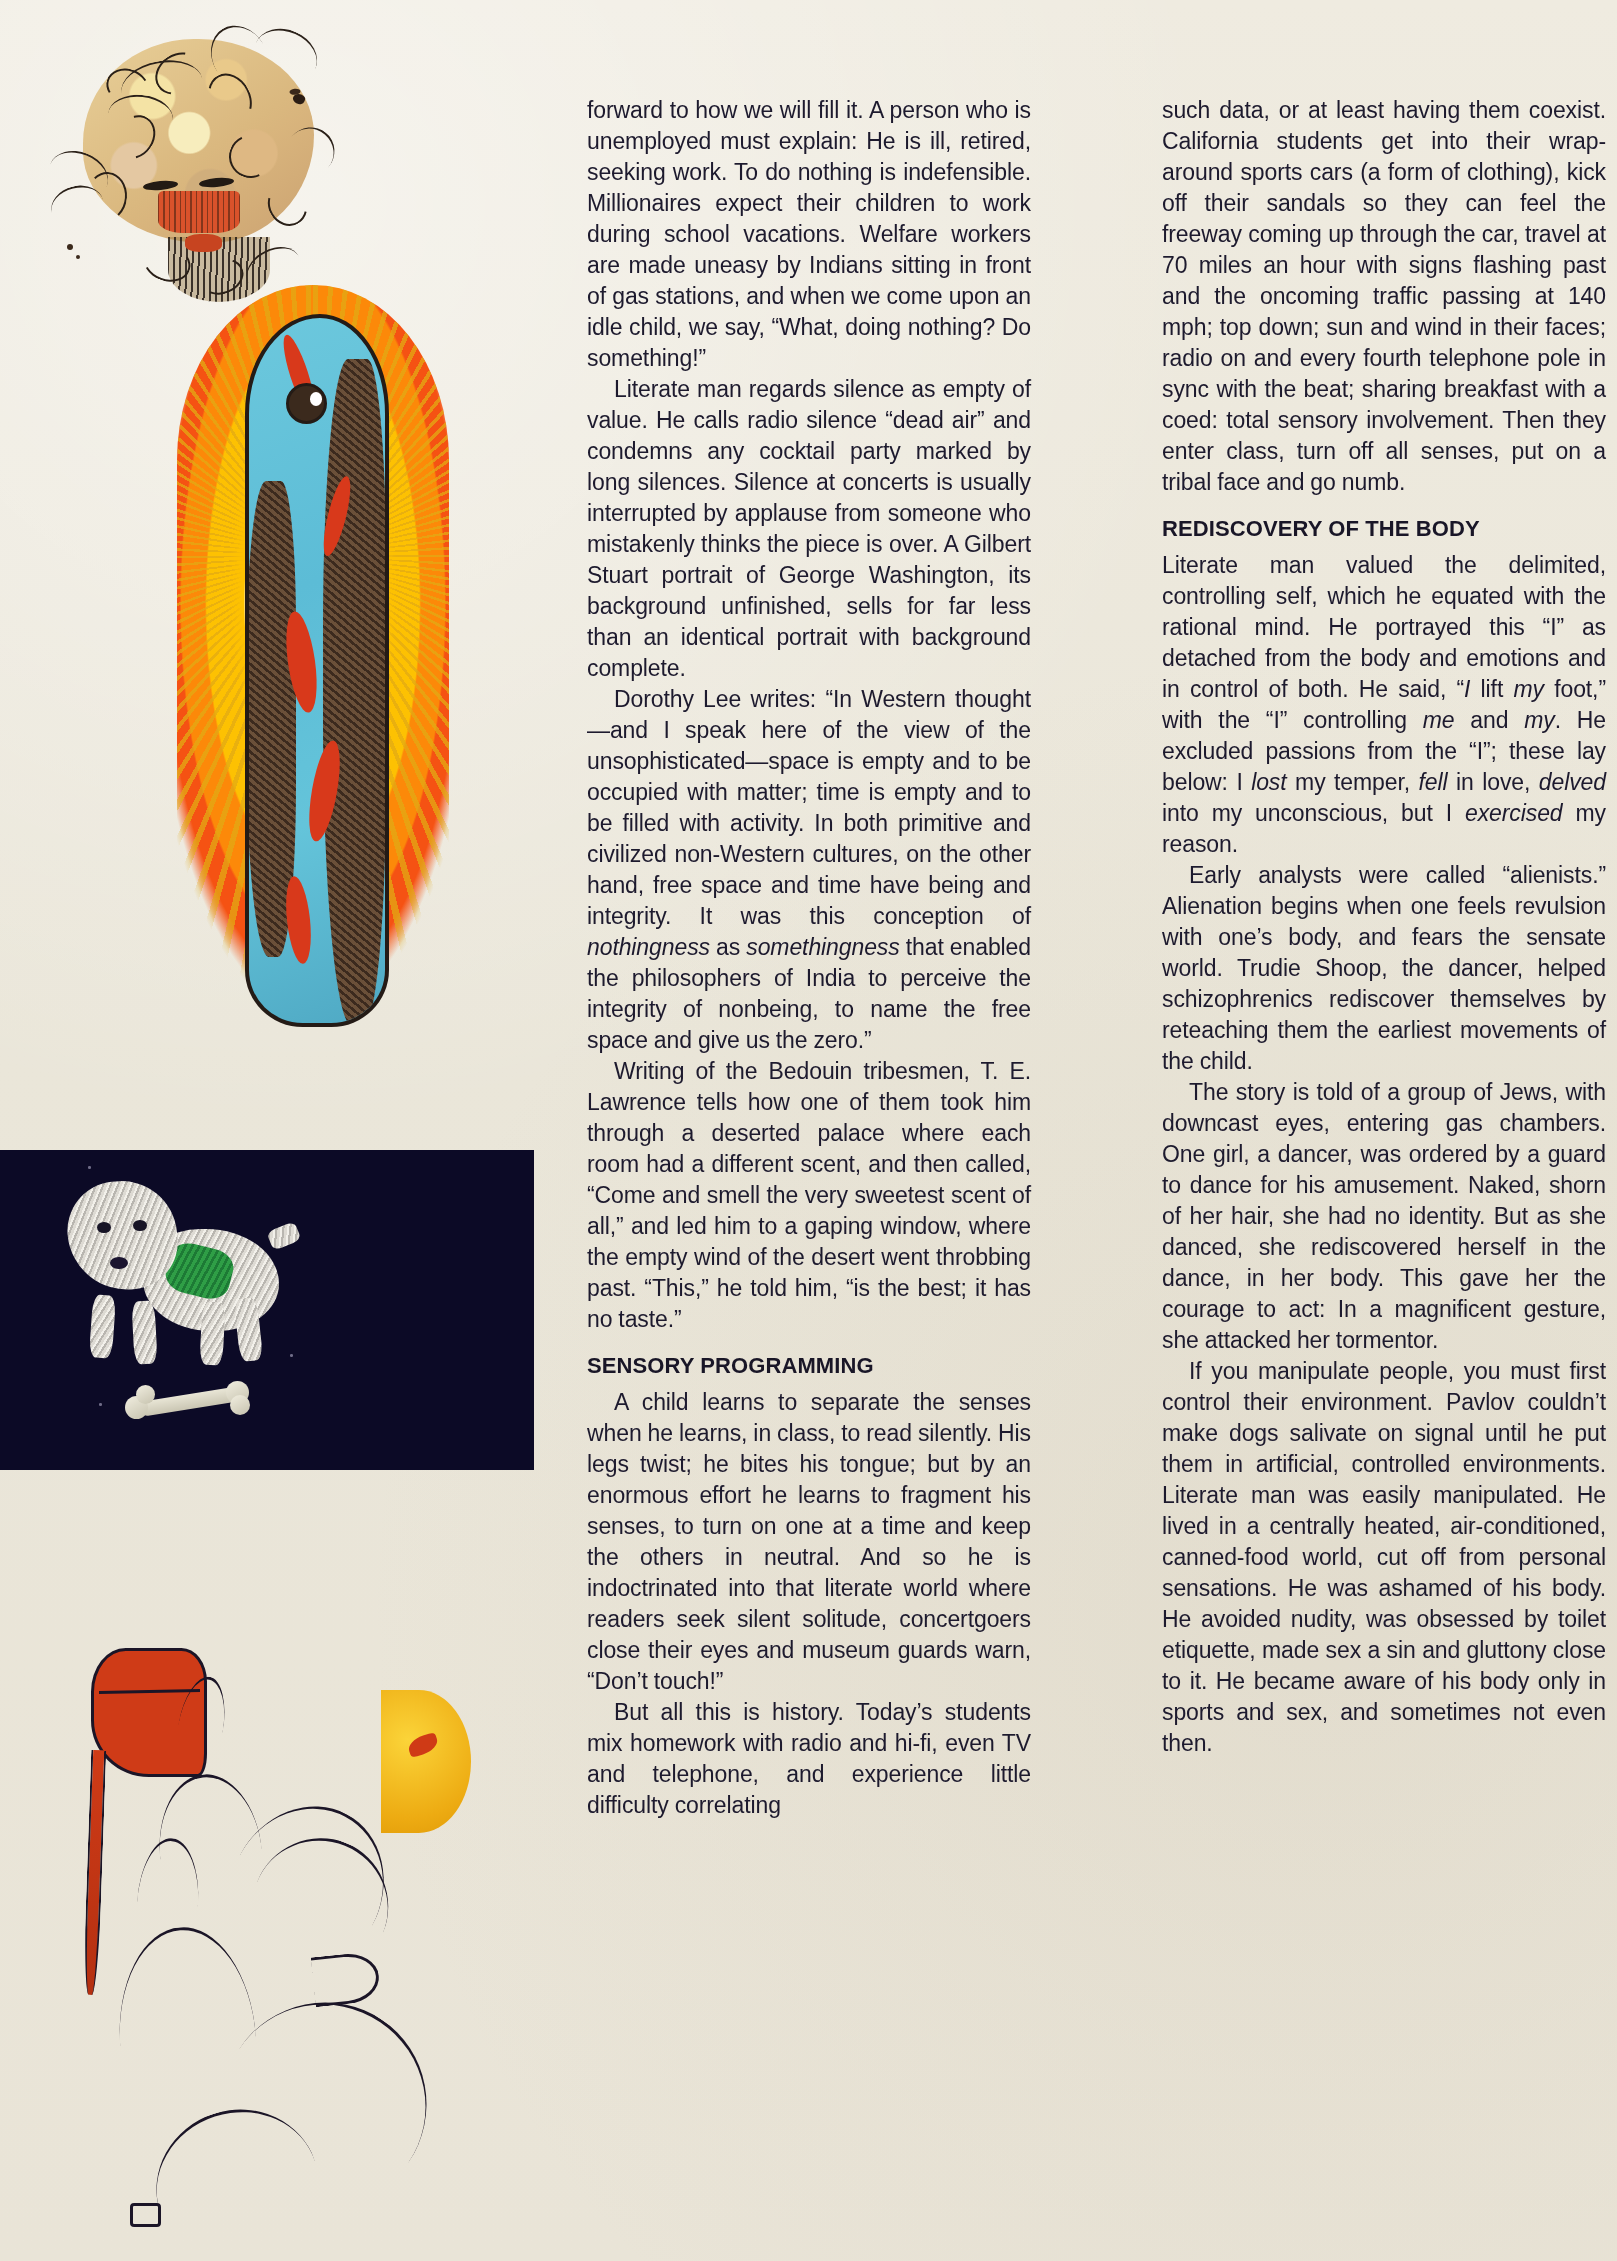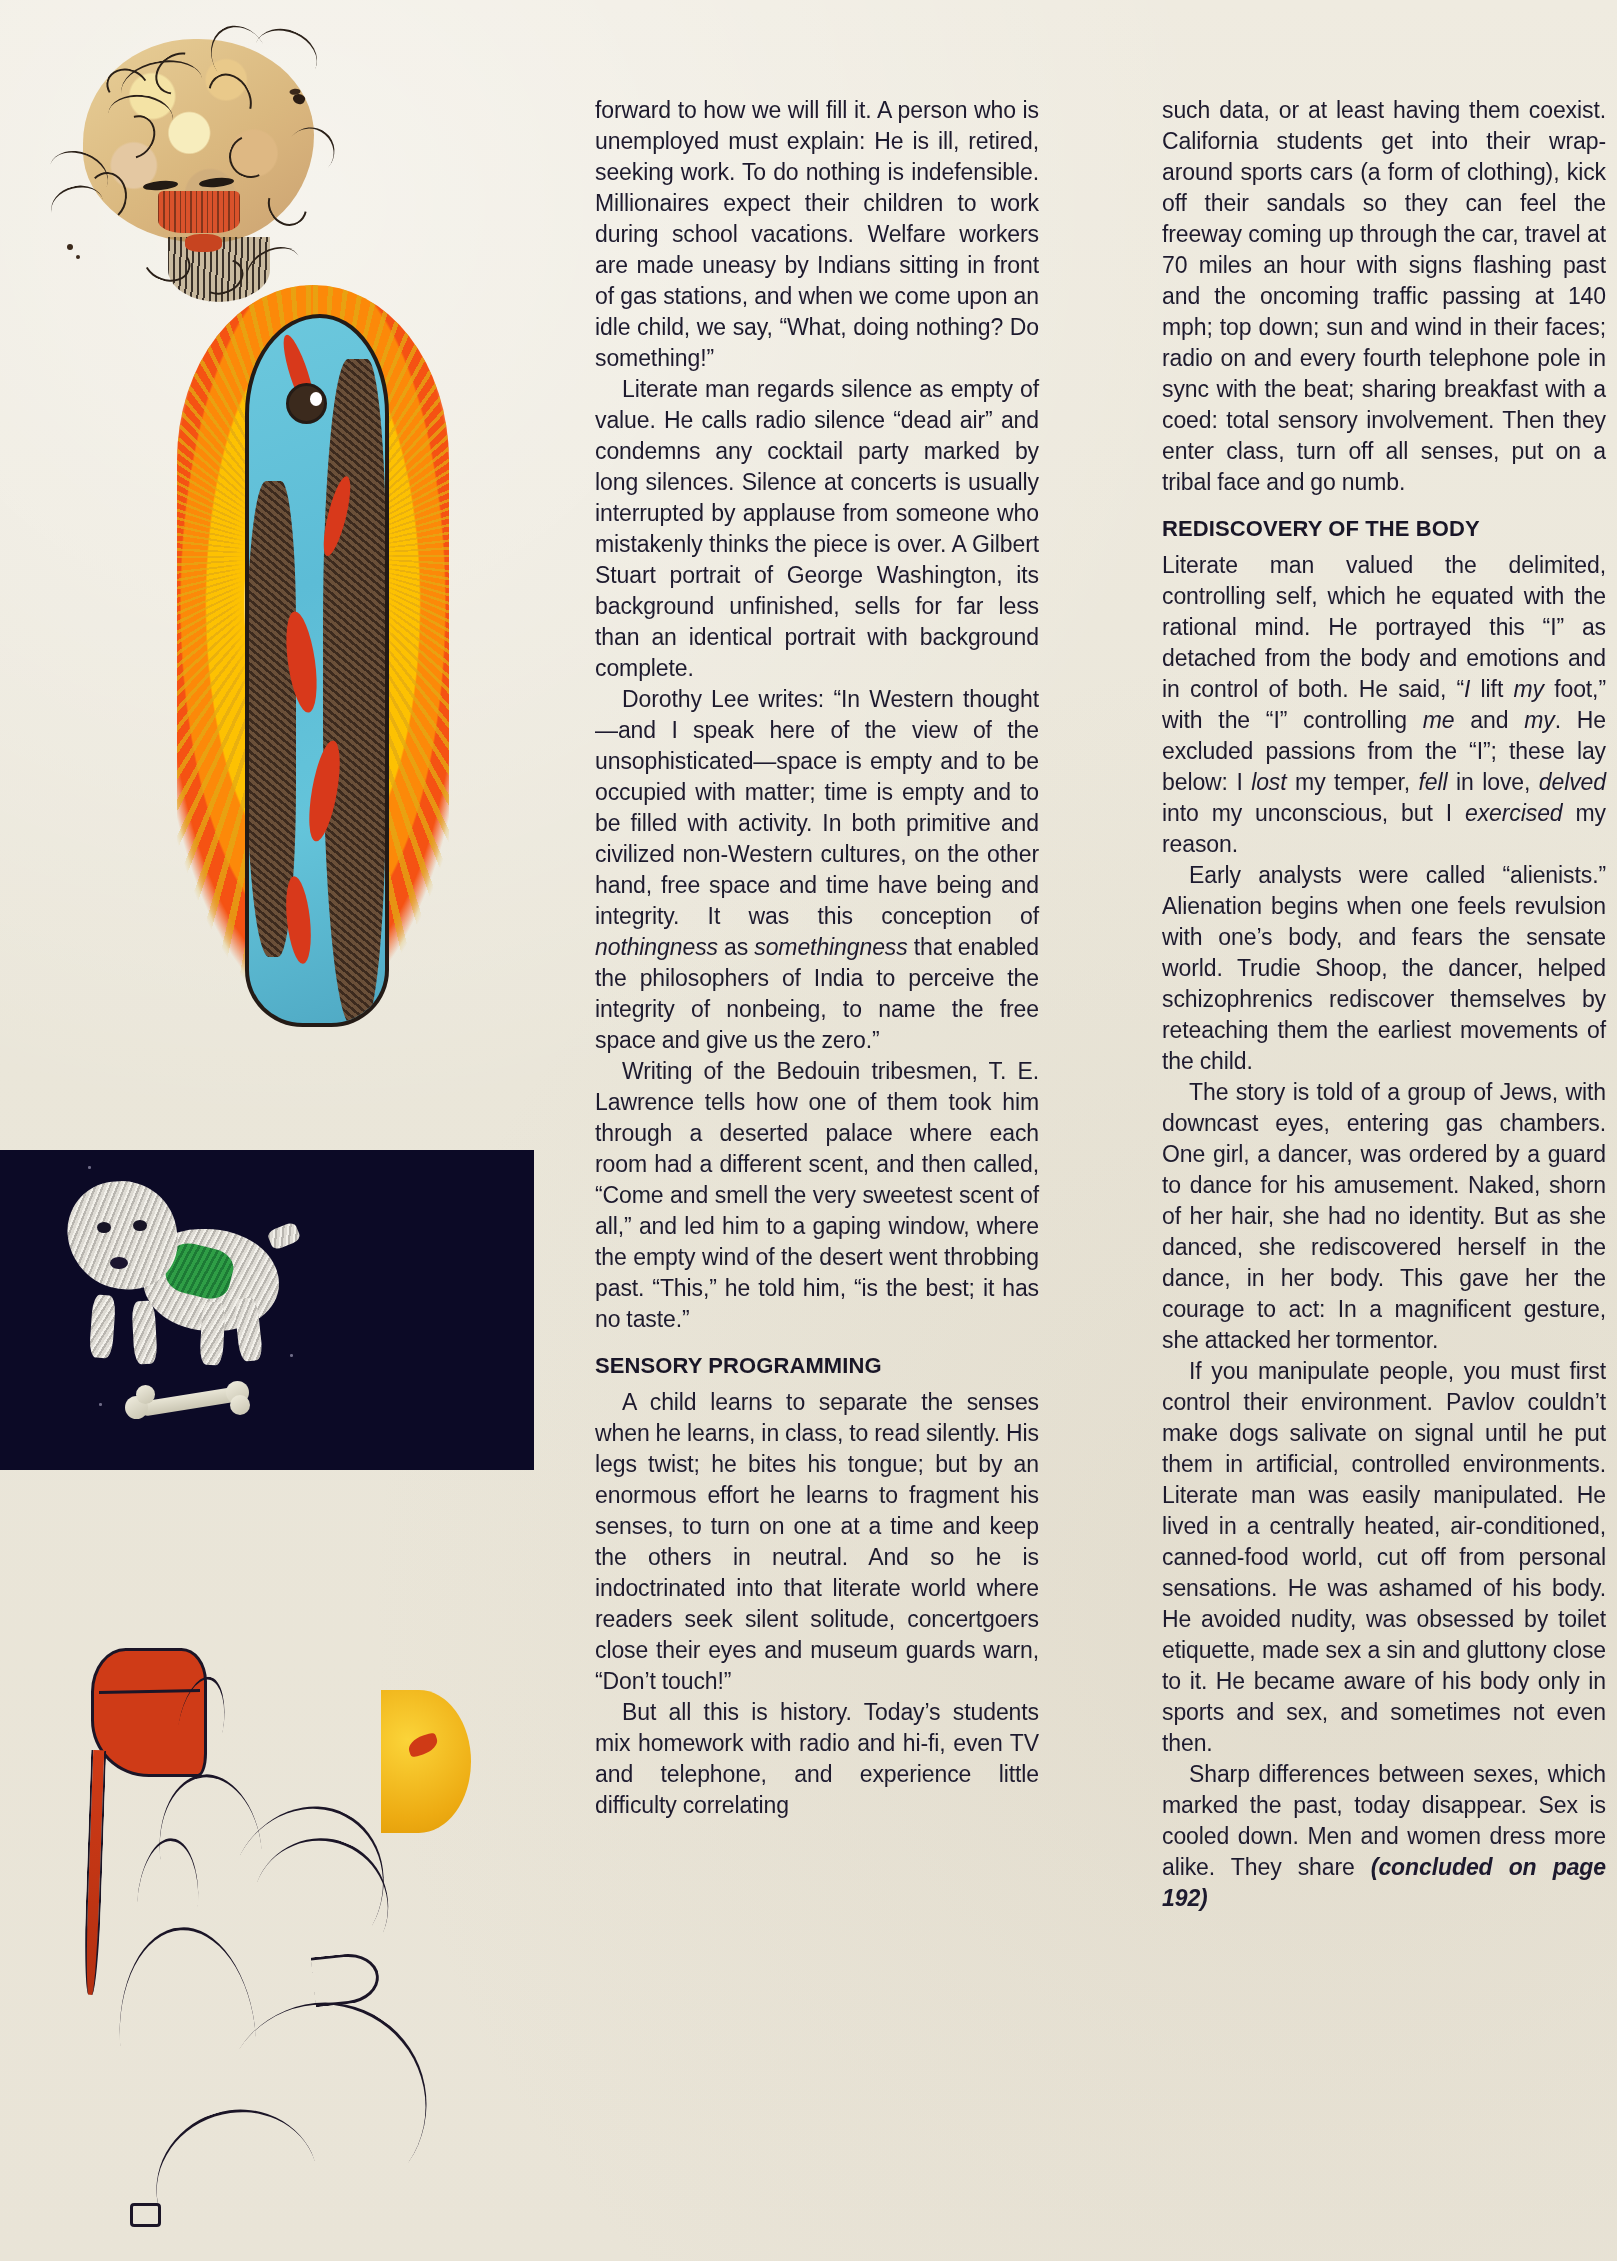--- a/index.html
+++ b/index.html
@@ -130,21 +130,21 @@
   .outline{position:absolute;border:3.4px solid #1b1527;background:transparent;}
   .limb{position:absolute;border-top:3.4px solid #1b1527;border-radius:50%;
     border-left-color:transparent;border-right-color:transparent;border-bottom-color:transparent;}
   .trumpet{position:absolute;left:286px;top:320px;width:63px;height:44px;
     border:3.4px solid #1b1527;border-radius:0 50% 50% 0 / 0 50% 50% 0;
     border-left:none;background:transparent;transform:rotate(-6deg);}
 
   
   .text-area{position:absolute;left:587px;top:95px;width:999px;height:2069px;}
   .col{position:absolute;top:0;width:444px;}
-  .col-1{left:8px;}
+  .col-1{left:0;}
   .col-2{left:541px;margin-left:34px;}
   p{
     margin:0;
     font-size:23px;
     line-height:31px;
     color:#1d1a2e;
     text-align:justify;
     -webkit-hyphens:none;hyphens:none;
     letter-spacing:-0.1px;
     font-stretch:condensed;
@@ -277,18 +277,17 @@
       <p class="indent">But all this is history. Today’s students mix homework with radio and hi-fi, even TV and telephone, and experience little difficulty correlating</p>
     </div>
 
     <div class="col col-2">
       <p>such data, or at least having them coexist. California students get into their wrap-around sports cars (a form of clothing), kick off their sandals so they can feel the freeway coming up through the car, travel at 70 miles an hour with signs flashing past and the oncoming traffic passing at 140 mph; top down; sun and wind in their faces; radio on and every fourth telephone pole in sync with the beat; sharing breakfast with a coed: total sensory involvement. Then they enter class, turn off all senses, put on a tribal face and go numb.</p>
       <h2>REDISCOVERY OF THE BODY</h2>
       <p><span>Literate man valued the delimited, controlling self, which he equated with the rational mind. He portrayed this “I” as detached from the body and emotions and in control of both. He said, “</span><em>I</em><span> lift </span><em>my</em><span> foot,” with the “I” controlling </span><em>me</em><span> and </span><em>my</em><span>. He excluded passions from the “I”; these lay below: I </span><em>lost</em><span> my temper, </span><em>fell</em><span> in love, </span><em>delved</em><span> into my unconscious, but I </span><em>exercised</em><span> my reason.</span></p>
       <p class="indent">Early analysts were called “alienists.” Alienation begins when one feels revulsion with one’s body, and fears the sensate world. Trudie Shoop, the dancer, helped schizophrenics rediscover themselves by reteaching them the earliest movements of the child.</p>
       <p class="indent">The story is told of a group of Jews, with downcast eyes, entering gas chambers. One girl, a dancer, was ordered by a guard to dance for his amusement. Naked, shorn of her hair, she had no identity. But as she danced, she rediscovered herself in the dance, in her body. This gave her the courage to act: In a magnificent gesture, she attacked her tormentor.</p>
       <p class="indent">If you manipulate people, you must first control their environment. Pavlov couldn’t make dogs salivate on signal until he put them in artificial, controlled environments. Literate man was easily manipulated. He lived in a centrally heated, air-conditioned, canned-food world, cut off from personal sensations. He was ashamed of his body. He avoided nudity, was obsessed by toilet etiquette, made sex a sin and gluttony close to it. He became aware of his body only in sports and sex, and sometimes not even then.</p>
-      <p class="indent"><span>Sharp differences between sexes, which marked the past, today disappear. Sex is cooled down. Men and women dress more alike. They share </span><span class="tail-italic">(concluded on page 192)</span></p>
     </div>
 
   </div>
 </div>
 
 
 </body></html>

